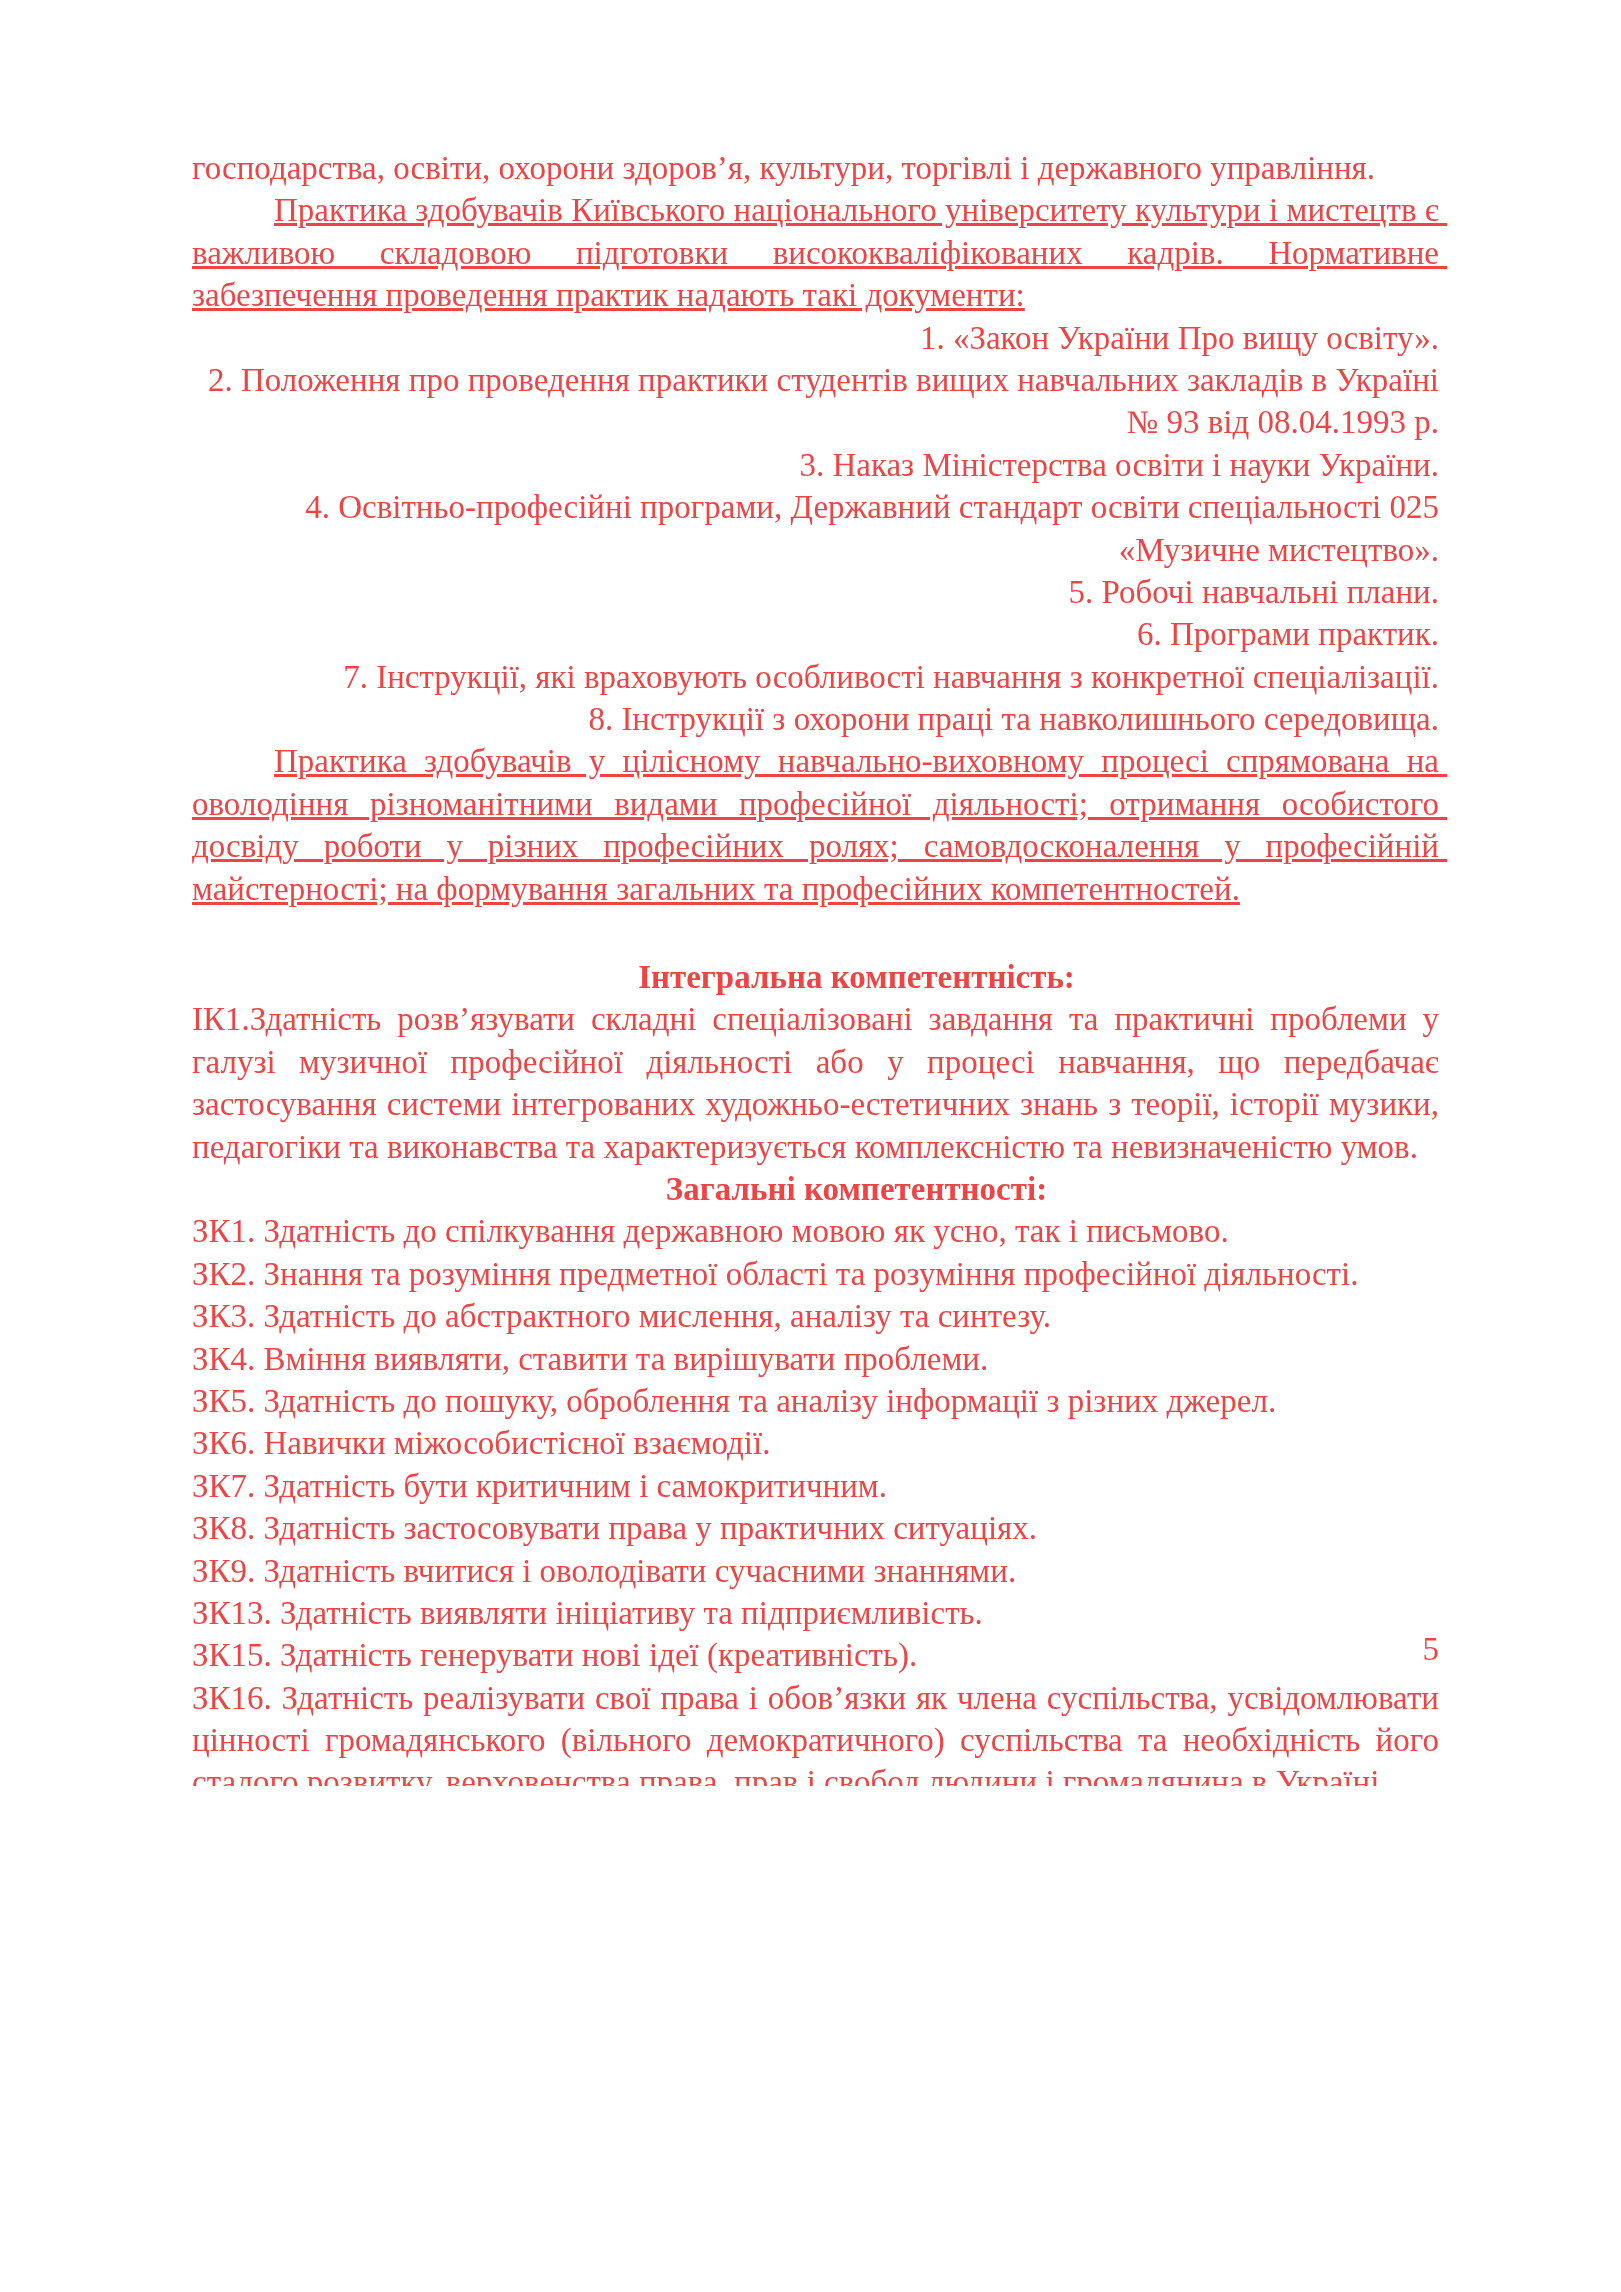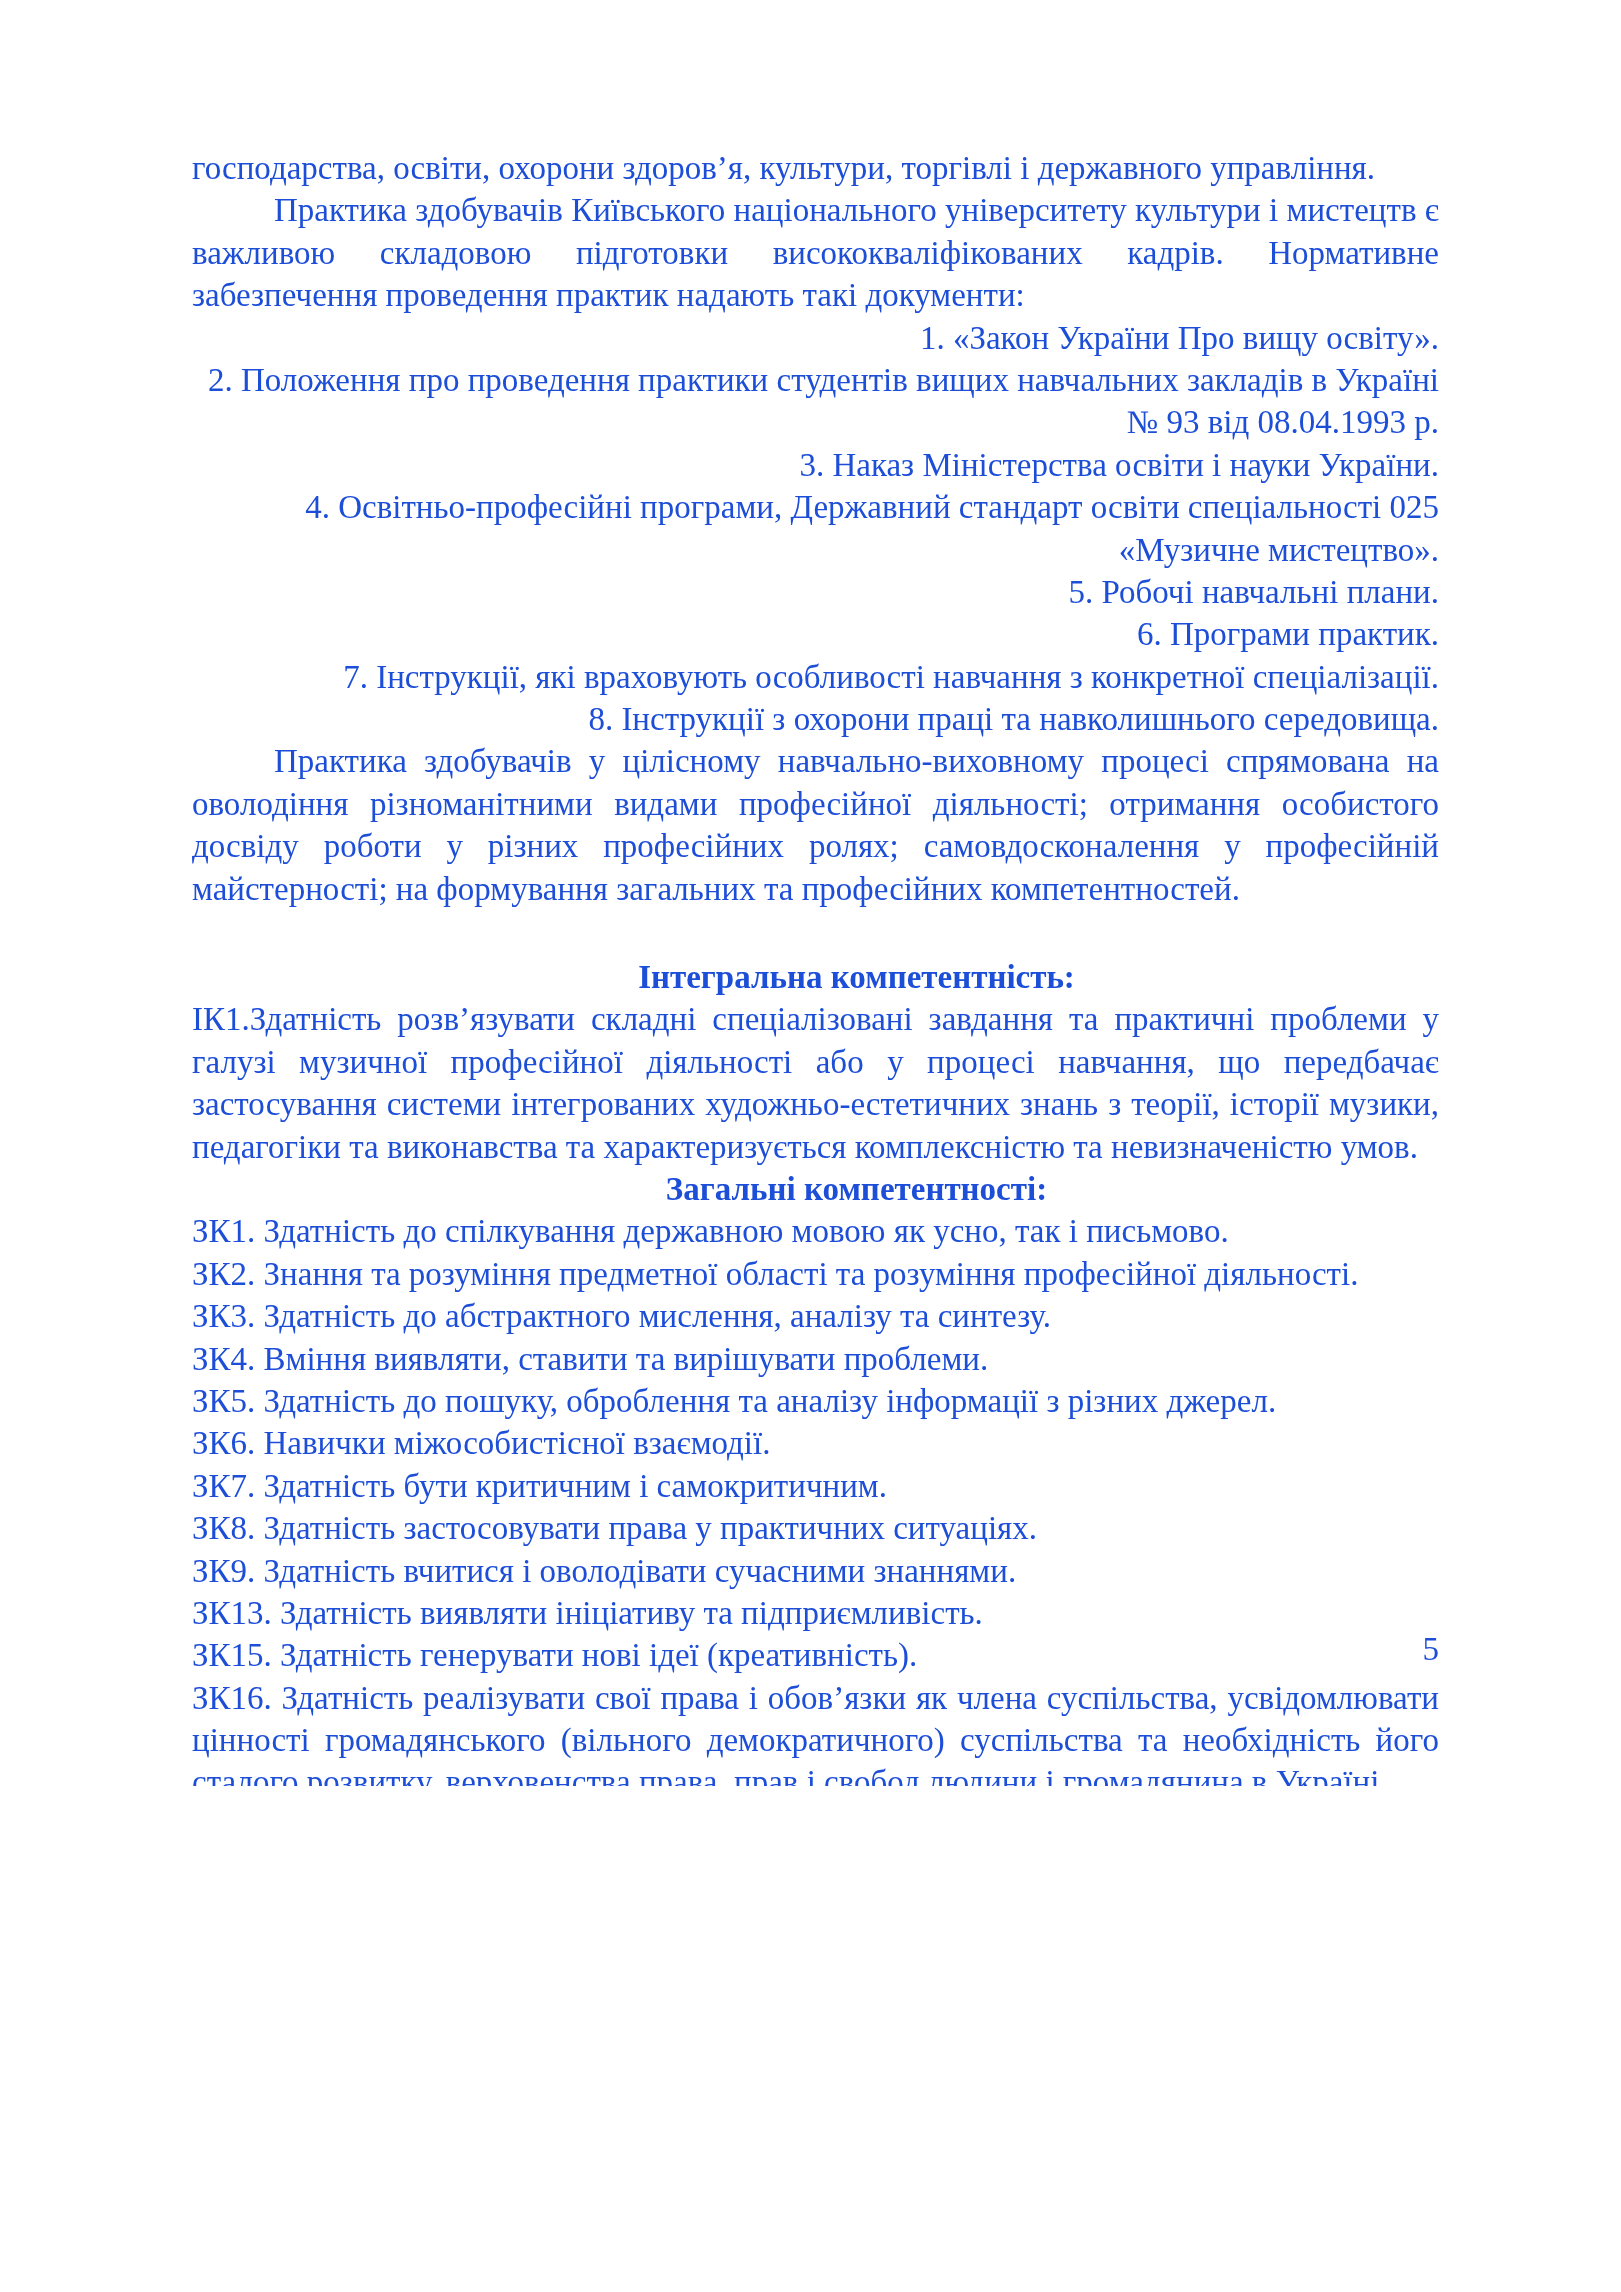--- a/index.html
+++ b/index.html
@@ -7,42 +7,42 @@
     padding: 0;
     background: #ffffff;
   }
   .page {
     position: relative;
     width: 1621px;
     height: 1786px;
     background: #ffffff;
     box-sizing: border-box;
     font-family: "Liberation Serif", "DejaVu Serif", serif;
-    color: #1d4ed8;
+    color: #ef4444;
     overflow: hidden;
   }
   .content {
     position: absolute;
     left: 192px;
     top: 147px;
     width: 1247px;
   }
   p {
     margin: 0;
     font-size: 33px;
     line-height: 1.285;
     text-align: justify;
     text-justify: inter-word;
     -webkit-hyphens: none;
     hyphens: none;
     white-space: pre-wrap;
   }
   p.just { text-align: justify; }
   p.left { text-align: right; }
-  p.indent { text-indent: 82px; }
+  p.indent { text-indent: 82px; text-decoration: underline; }
   p.hang {
     padding-left: 61px;
     text-indent: -61px;
   }
   p.bold {
     font-weight: bold;
     text-indent: 82px;
     text-align: center;
   }
   .spacer-lg { height: 46px; }

